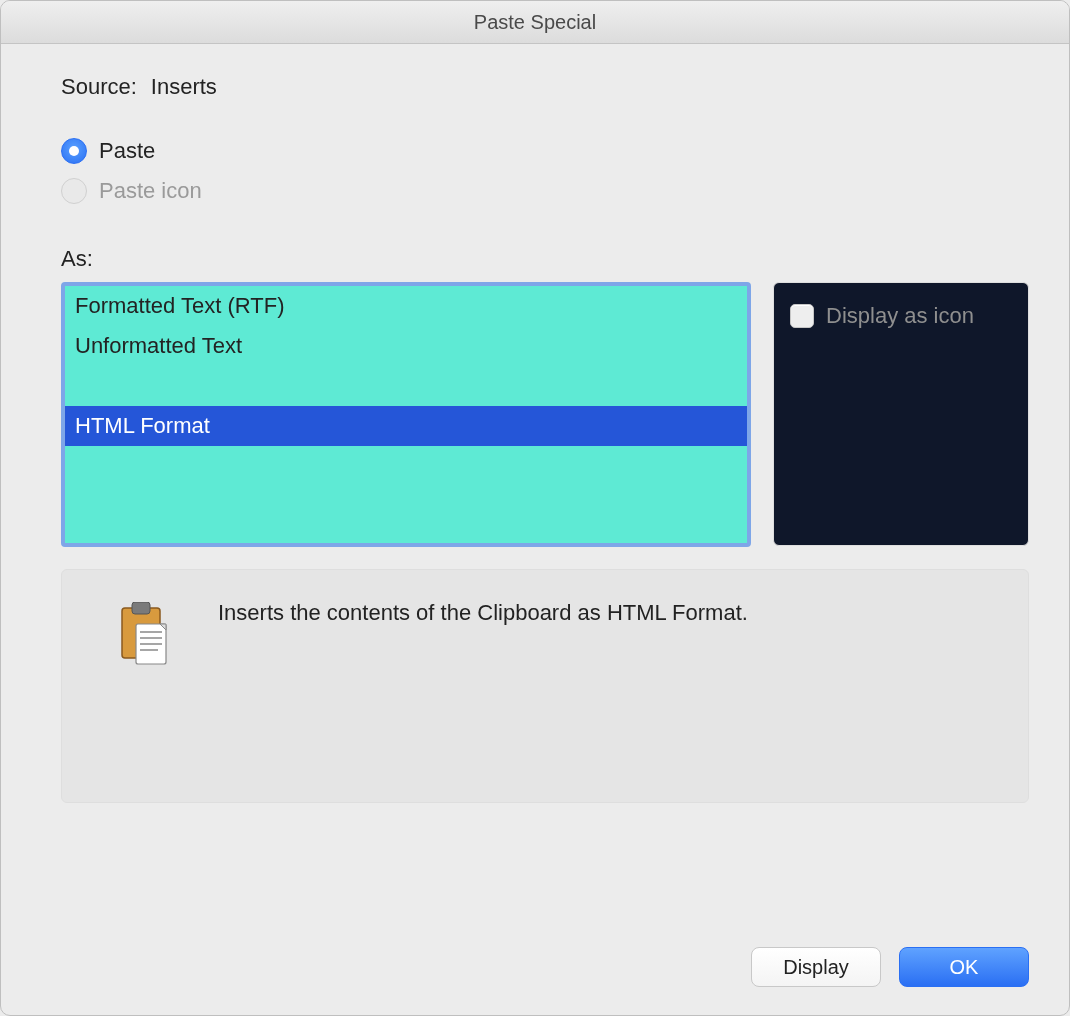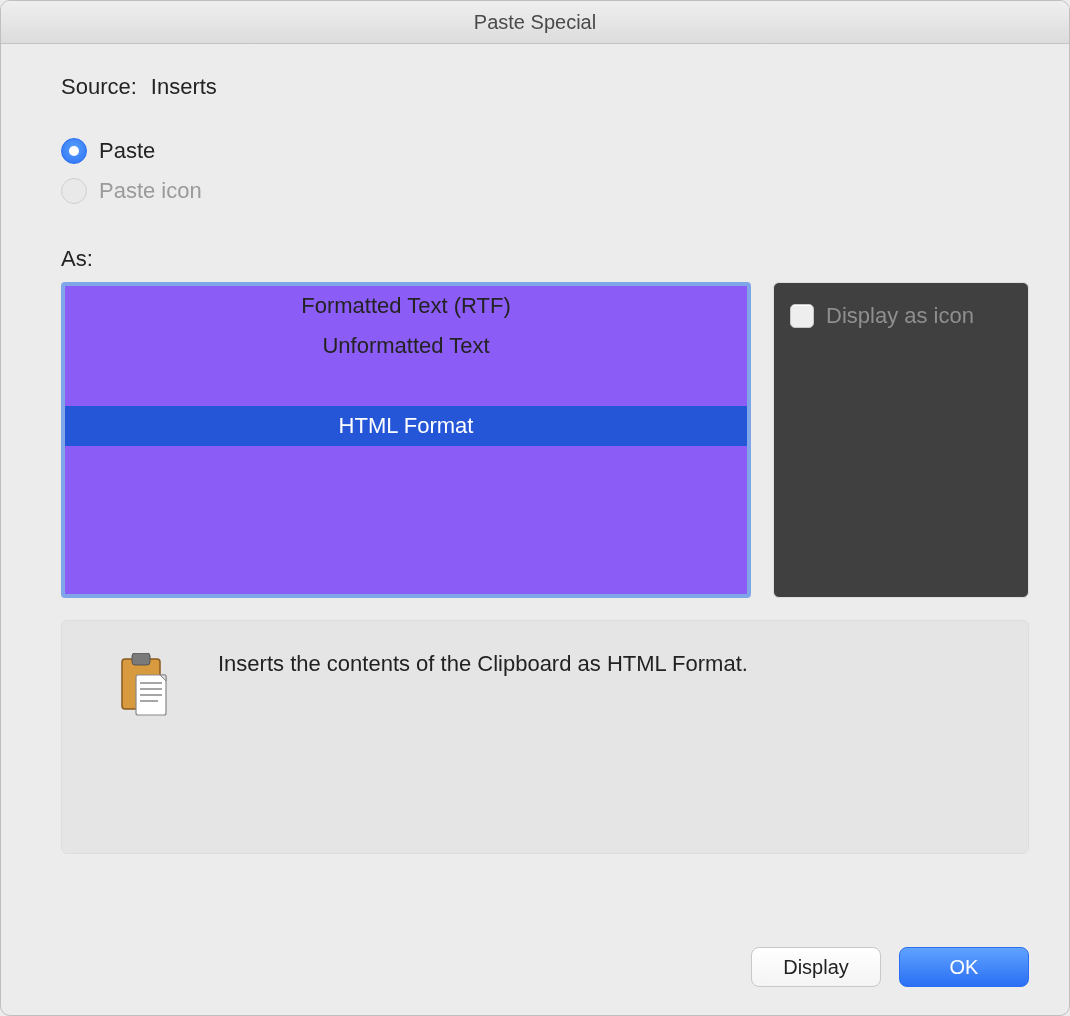--- a/index.html
+++ b/index.html
@@ -83,48 +83,47 @@
   }
   .disabled-text { color: #9a9a9a; }
   .as-label { margin-bottom: 10px; }
   .mid-row {
     display: flex;
     gap: 22px;
     margin-bottom: 12px;
   }
   .list-frame {
     width: 690px;
-    height: 316px;
-    background: #8b5cf6;
+    height: 265px;
+    background: #5eead4;
     border: 4px solid #7ea6e8;
     border-radius: 4px;
     box-sizing: border-box;
     overflow: hidden;
-    text-align: center;
   }
   .list-item {
     padding: 4px 10px;
     font-size: 22px;
     line-height: 32px;
     color: #232323;
     white-space: nowrap;
     overflow: hidden;
   }
   .list-item.selected {
     background: #2556d8;
     color: #fff;
     margin-top: 40px;
   }
   .side-panel {
     flex: 1;
-    background: #404040;
+    background: #0f172a;
     border: 1px solid #dedede;
     border-radius: 6px;
     box-sizing: border-box;
-    height: 316px;
+    height: 264px;
     padding: 20px 16px;
   }
   .checkbox-row {
     display: flex;
     align-items: center;
     gap: 12px;
     color: #8f8f8f;
     font-size: 22px;
   }
   .checkbox {

